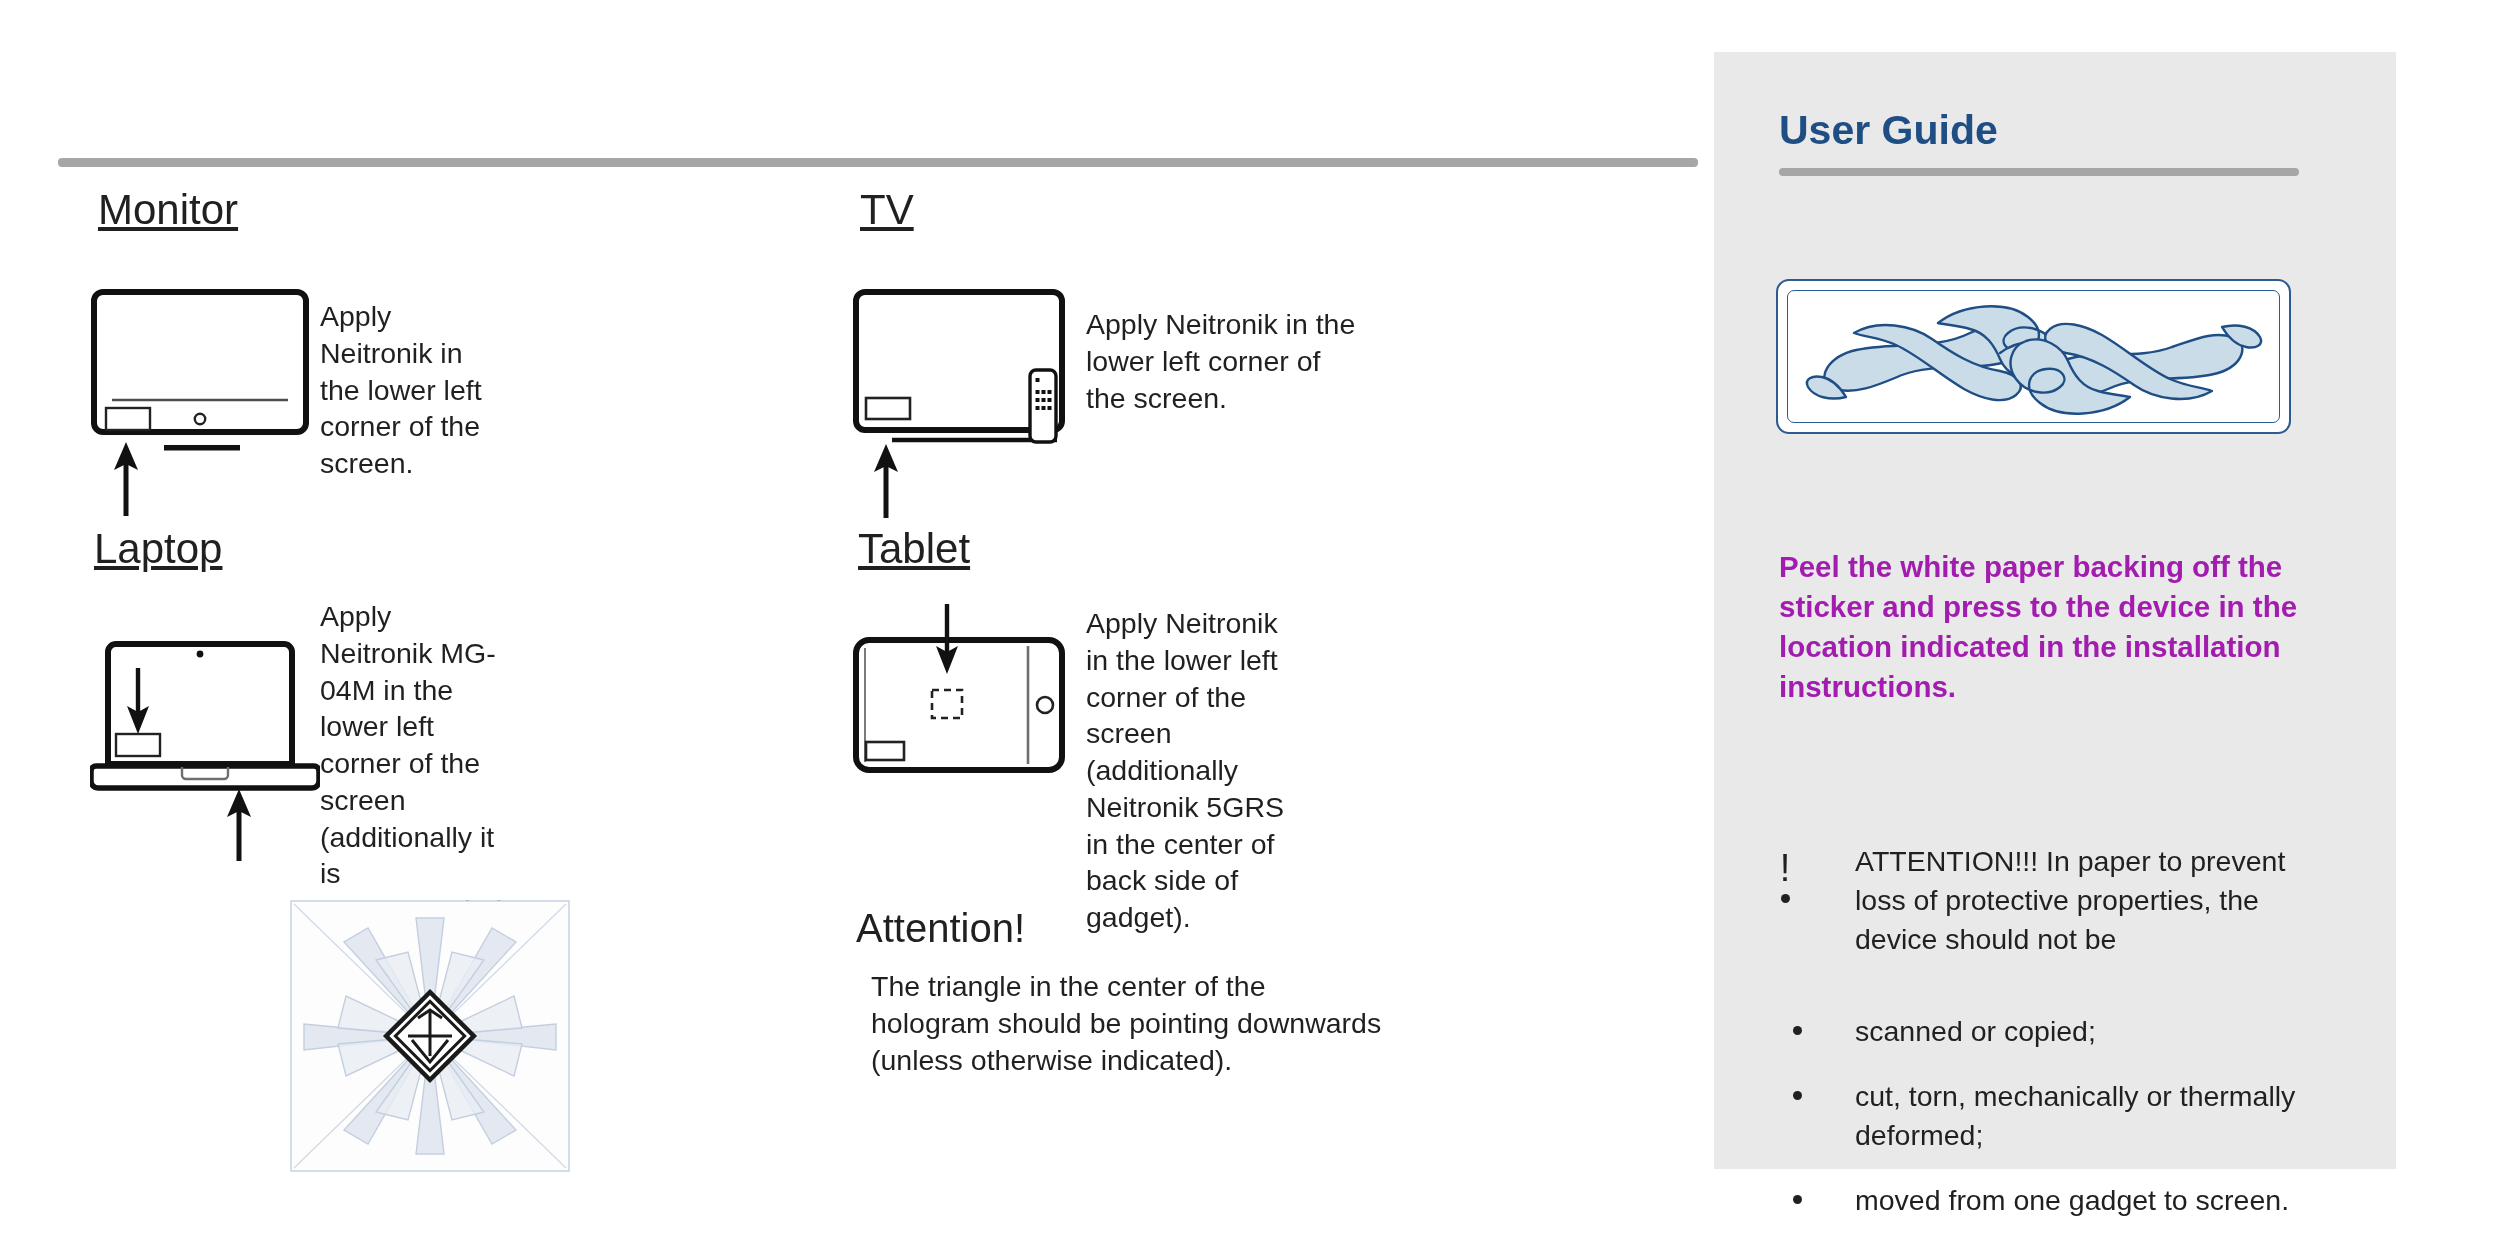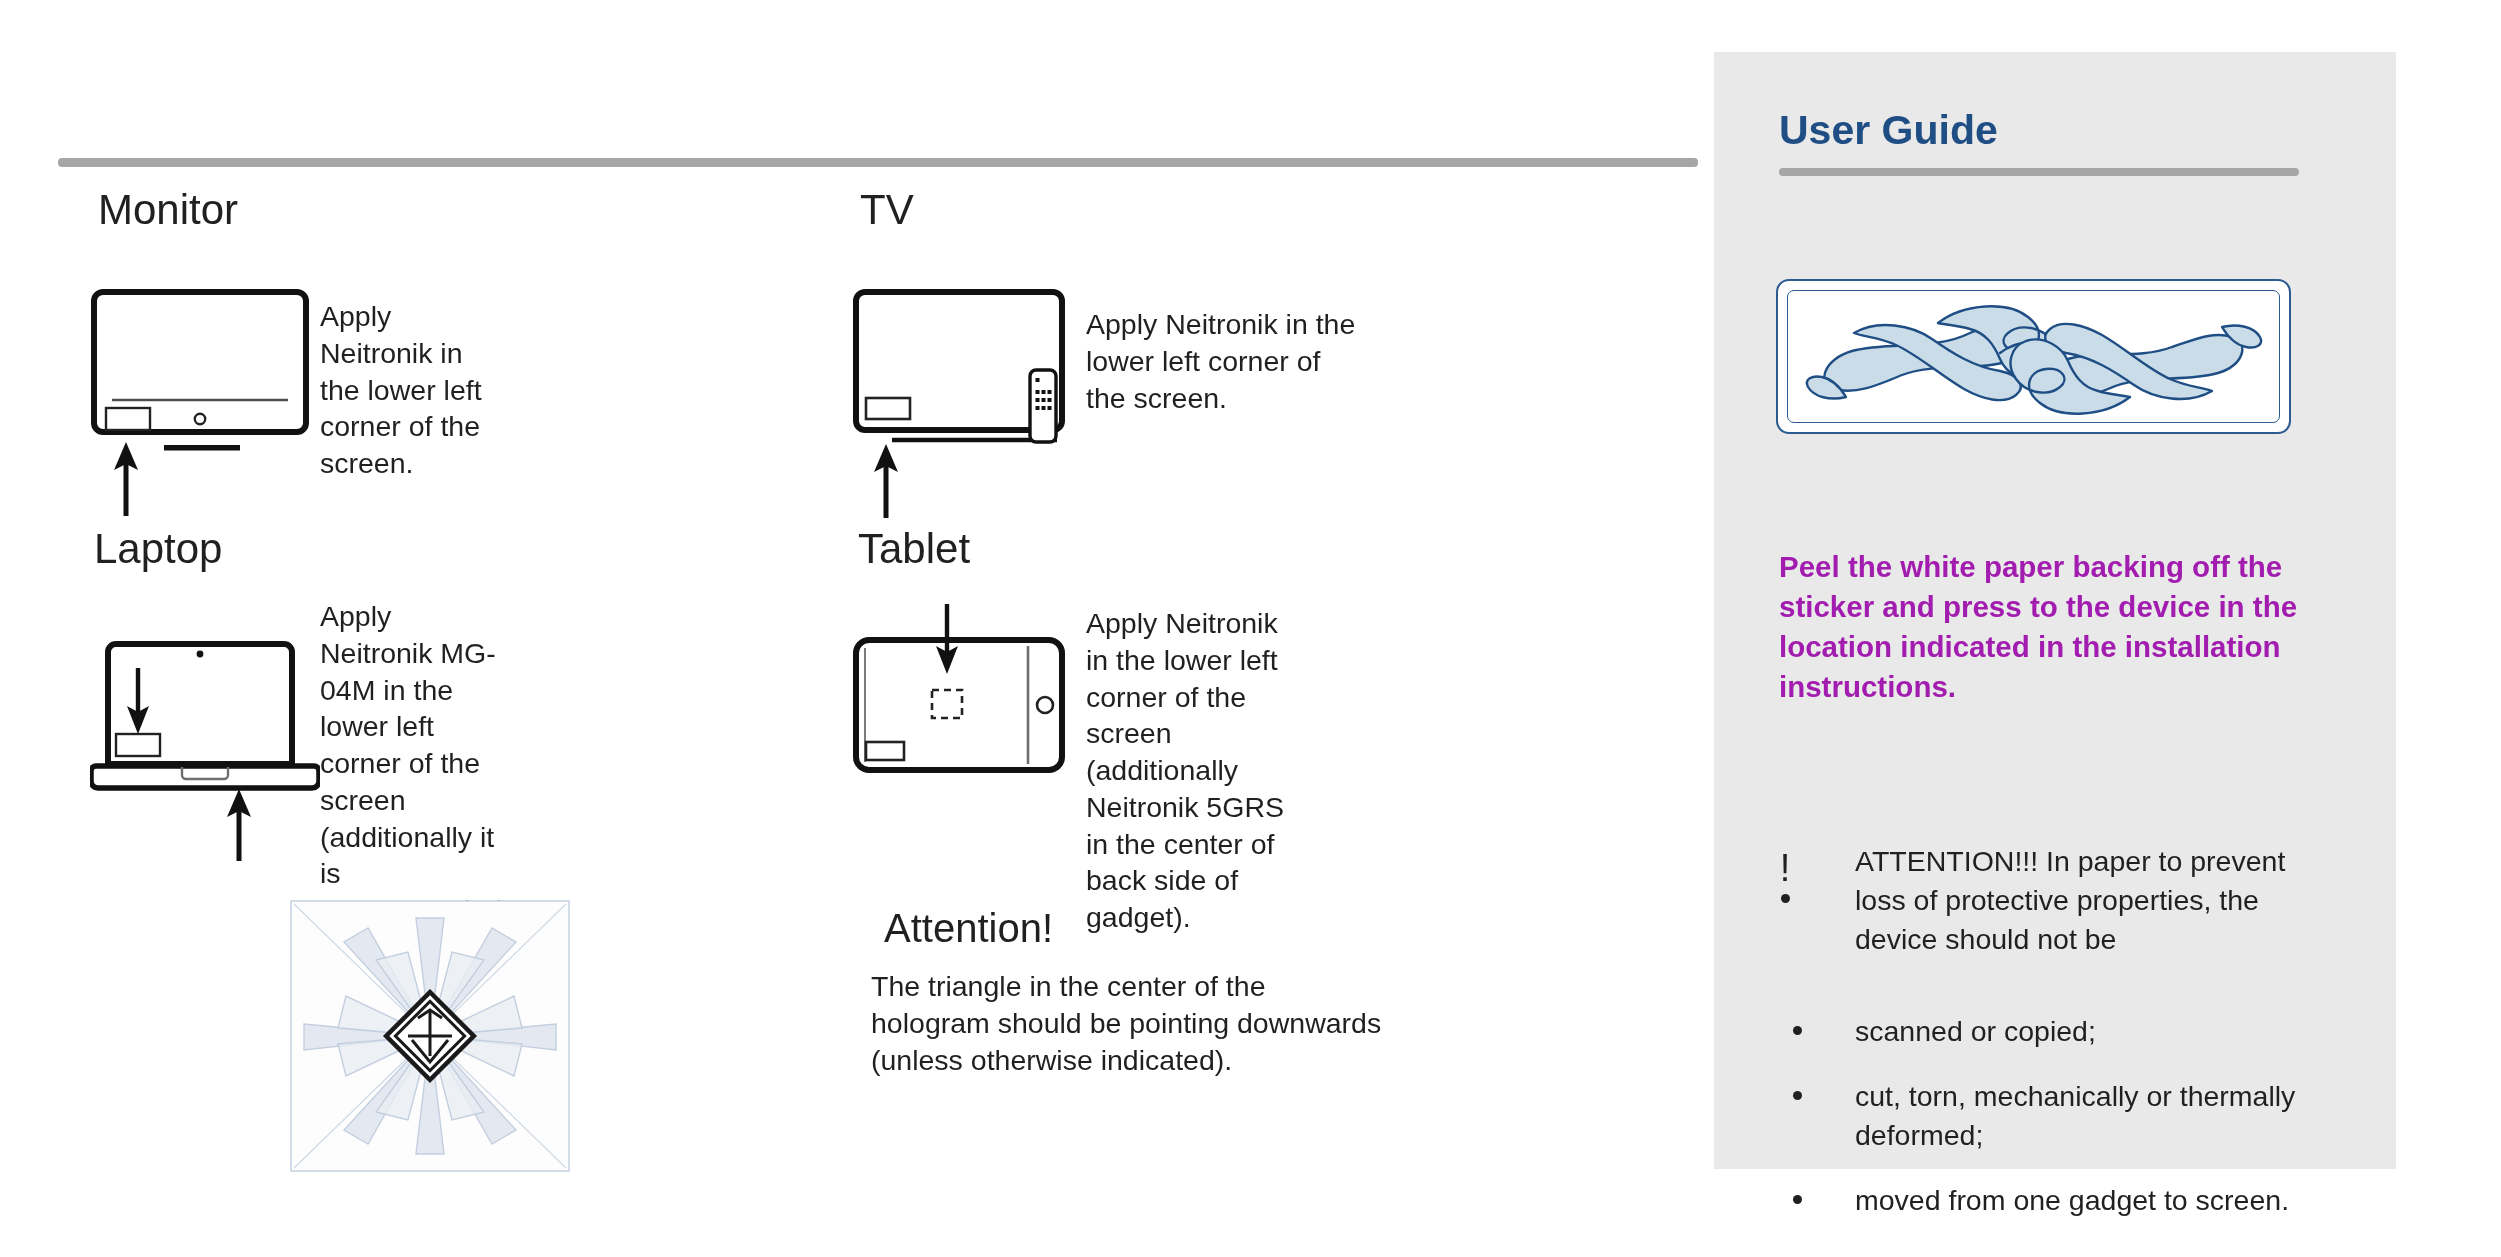--- a/index.html
+++ b/index.html
@@ -38,36 +38,36 @@
     border-radius: 4px;
   }
 
   .device-heading {
     position: absolute;
     font-size: 42px;
     font-weight: 400;
     color: #221f20;
     letter-spacing: 0px;
     white-space: nowrap;
+    text-decoration: underline;
   }
 
   .body-text {
     position: absolute;
     font-size: 28.5px;
     line-height: 1.29;
     color: #221f20;
   }
 
   .attention-heading {
     position: absolute;
     font-size: 40px;
     font-weight: 400;
     color: #221f20;
     white-space: nowrap;
-    margin-left: 28px;
   }
 
   
   #monitor-illus { position: absolute; left: 90px; top: 288px; width: 230px; height: 160px; }
   #tv-illus      { position: absolute; left: 852px; top: 288px; width: 230px; height: 200px; }
   #laptop-illus  { position: absolute; left: 90px; top: 630px; width: 230px; height: 220px; }
   #tablet-illus  { position: absolute; left: 852px; top: 600px; width: 230px; height: 180px; }
 
   
   #hologram-sample {

